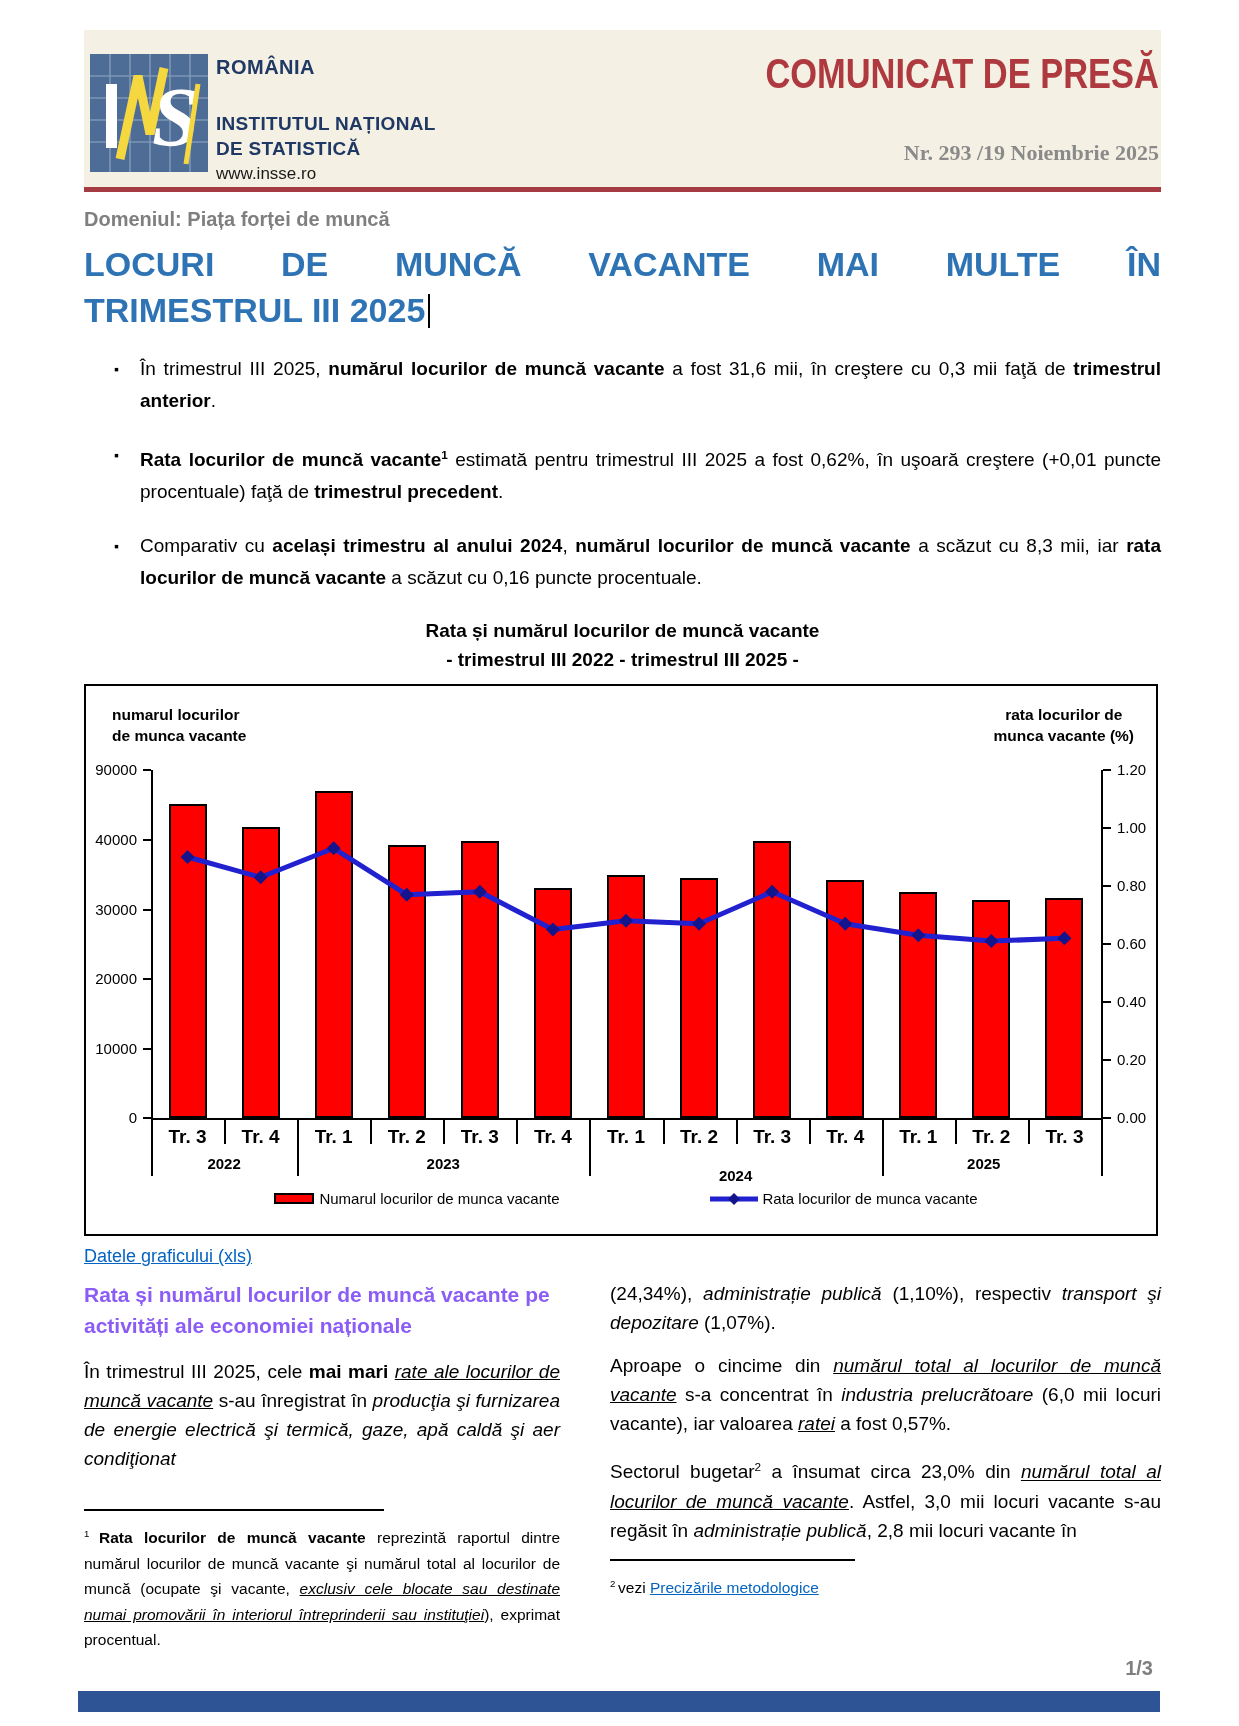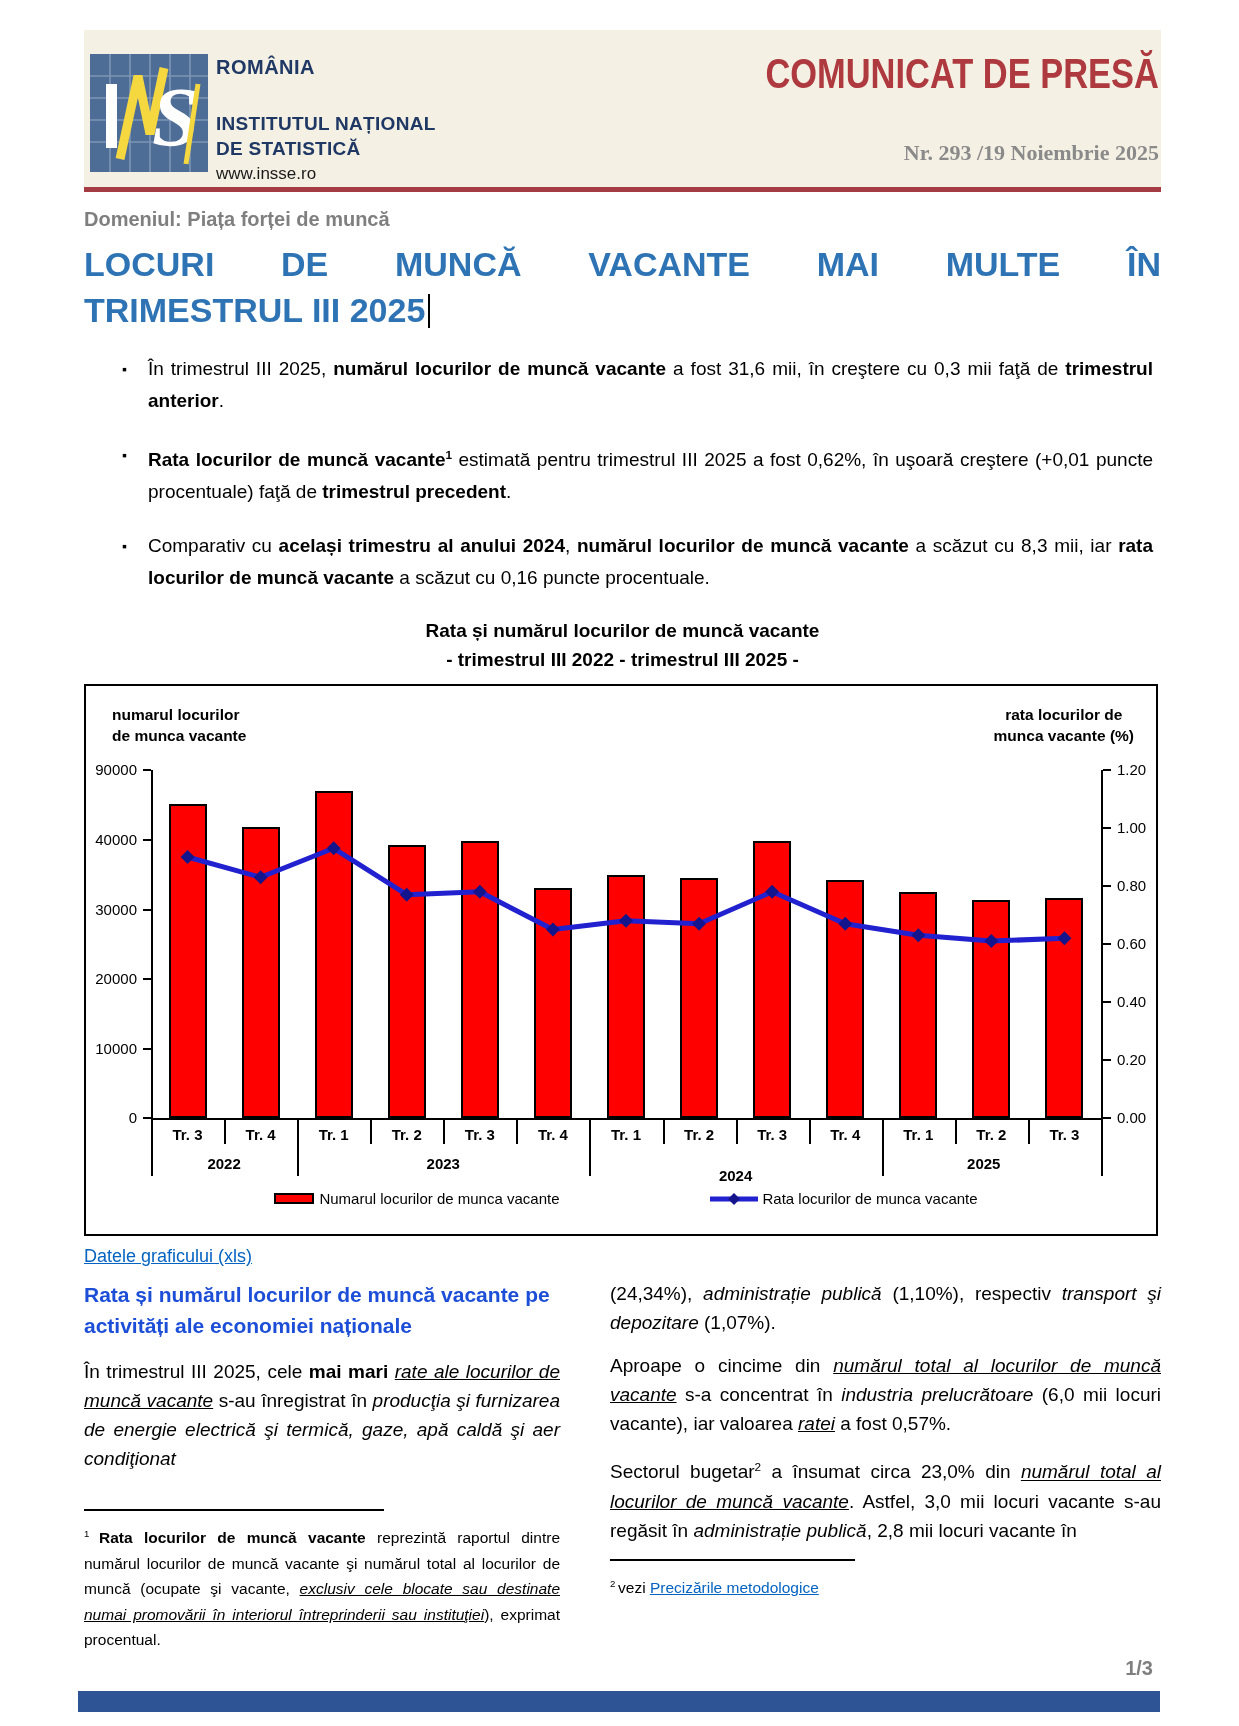--- a/index.html
+++ b/index.html
@@ -18,45 +18,45 @@
              transform:scaleX(.82);transform-origin:right;white-space:nowrap;letter-spacing:0;}
   .nr{margin-top:42px;font-size:22px;font-weight:bold;font-family:"Liberation Serif",serif;color:#8A8A8A;}
   .red-rule{height:5px;background:#A53C43;}
 
   
   .domain-line{margin-top:16px;font-size:20px;font-weight:bold;color:#7F7F7F;}
   .doc-title{margin-top:10px;font-size:34px;font-weight:bold;color:#2E74B5;line-height:46px;}
   .jline{text-align:justify;text-align-last:justify;}
   .cursor{display:inline-block;width:2px;height:34px;background:#000;vertical-align:-6px;margin-left:3px;}
 
-  ul.bullets{margin:20px 8px 0;padding:0 0 0 56px;list-style:none;}
+  ul.bullets{margin:20px 0 0;padding:0 0 0 56px;list-style:none;}
   ul.bullets li{position:relative;font-size:19px;line-height:32px;text-align:justify;margin-bottom:22px;}
   ul.bullets li::before{content:"▪";position:absolute;left:-26px;top:0;font-size:14px;}
 
   
   .chart-title{margin-top:14px;text-align:center;font-size:19px;font-weight:bold;line-height:29px;}
   .chart-subtitle{text-align:center;font-size:19px;font-weight:bold;line-height:29px;}
   .chart-box{position:relative;width:1074px;height:552px;border:2px solid #000;box-sizing:border-box;
              margin-top:10px;background:#fff;font-size:15px;}
   .axis-corner-left{position:absolute;left:26px;top:18px;font-weight:bold;font-size:15.5px;line-height:21px;}
   .axis-corner-right{position:absolute;right:22px;top:18px;font-weight:bold;font-size:15.5px;line-height:21px;text-align:center;}
   .tick-label{font-size:15px;}
-  .cat-label{font-weight:bold;text-align:center;font-size:15px;}
+  .cat-label{font-weight:bold;text-align:center;font-size:19px;}
   .year-label{font-weight:bold;text-align:center;font-size:15px;}
   .legend-row{display:flex;justify-content:center;align-items:center;gap:150px;font-size:15px;}
   .legend-item{display:flex;align-items:center;gap:5px;}
   .swatch-bar{width:40px;height:11px;border:2px solid #000;box-sizing:border-box;}
 
   
   .xls-link{display:inline-block;margin-top:10px;font-size:18px;color:#0563C1;text-decoration:underline;cursor:pointer;}
   .link{color:#0563C1;text-decoration:underline;cursor:pointer;}
   .cols{display:flex;gap:50px;margin-top:12px;}
   .col-left{width:476px;flex:none;}
   .col-right{flex:1;}
-  .col-head{color:#1d4ed8;font-weight:bold;font-size:21px;line-height:31px;margin:0 0 16px;}
+  .col-head{color:#8b5cf6;font-weight:bold;font-size:21px;line-height:31px;margin:0 0 16px;}
   .para{font-size:19px;line-height:29px;text-align:justify;margin:0 0 14px;}
   .fnote-sep{width:300px;border:0;border-top:2px solid #000;margin:36px 0 10px;}
   .col-right .fnote-sep{width:245px;margin-top:14px;}
   .fnote{font-size:15.5px;line-height:25.5px;text-align:justify;}
   sup{font-size:.62em;}
   .page-num{position:absolute;right:86px;bottom:46px;font-size:20px;font-weight:bold;color:#7F7F7F;}
   .footer-bar{position:absolute;left:78px;right:79px;bottom:14px;height:21px;background:#2F5496;}
 </style>
 </head>
 <body>

